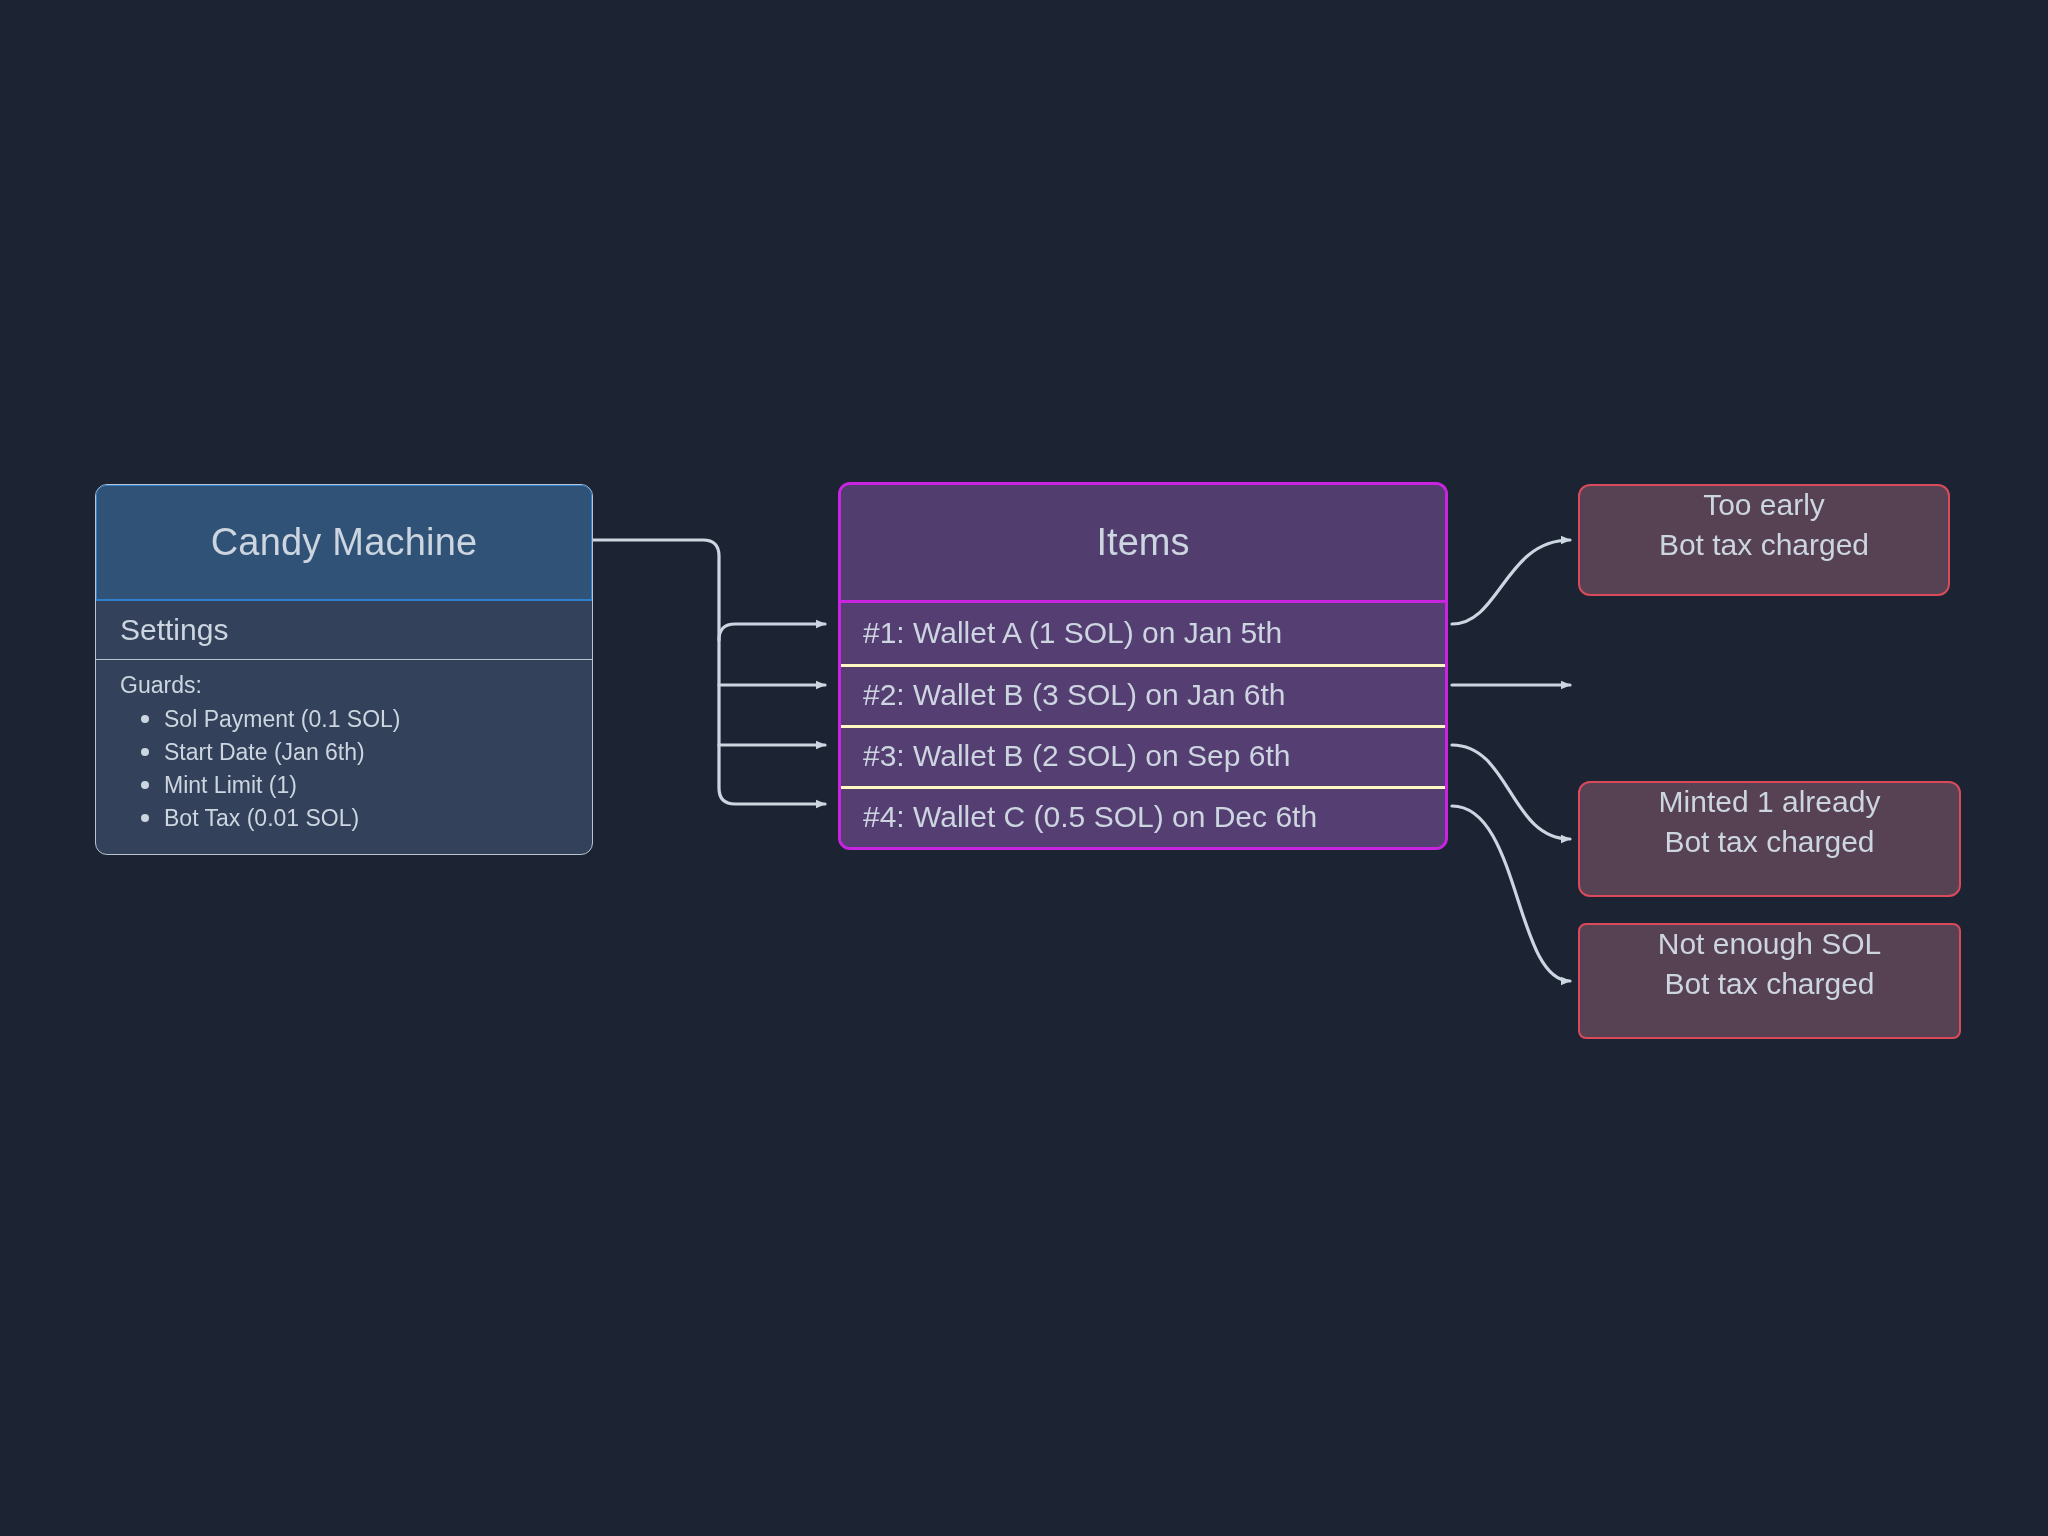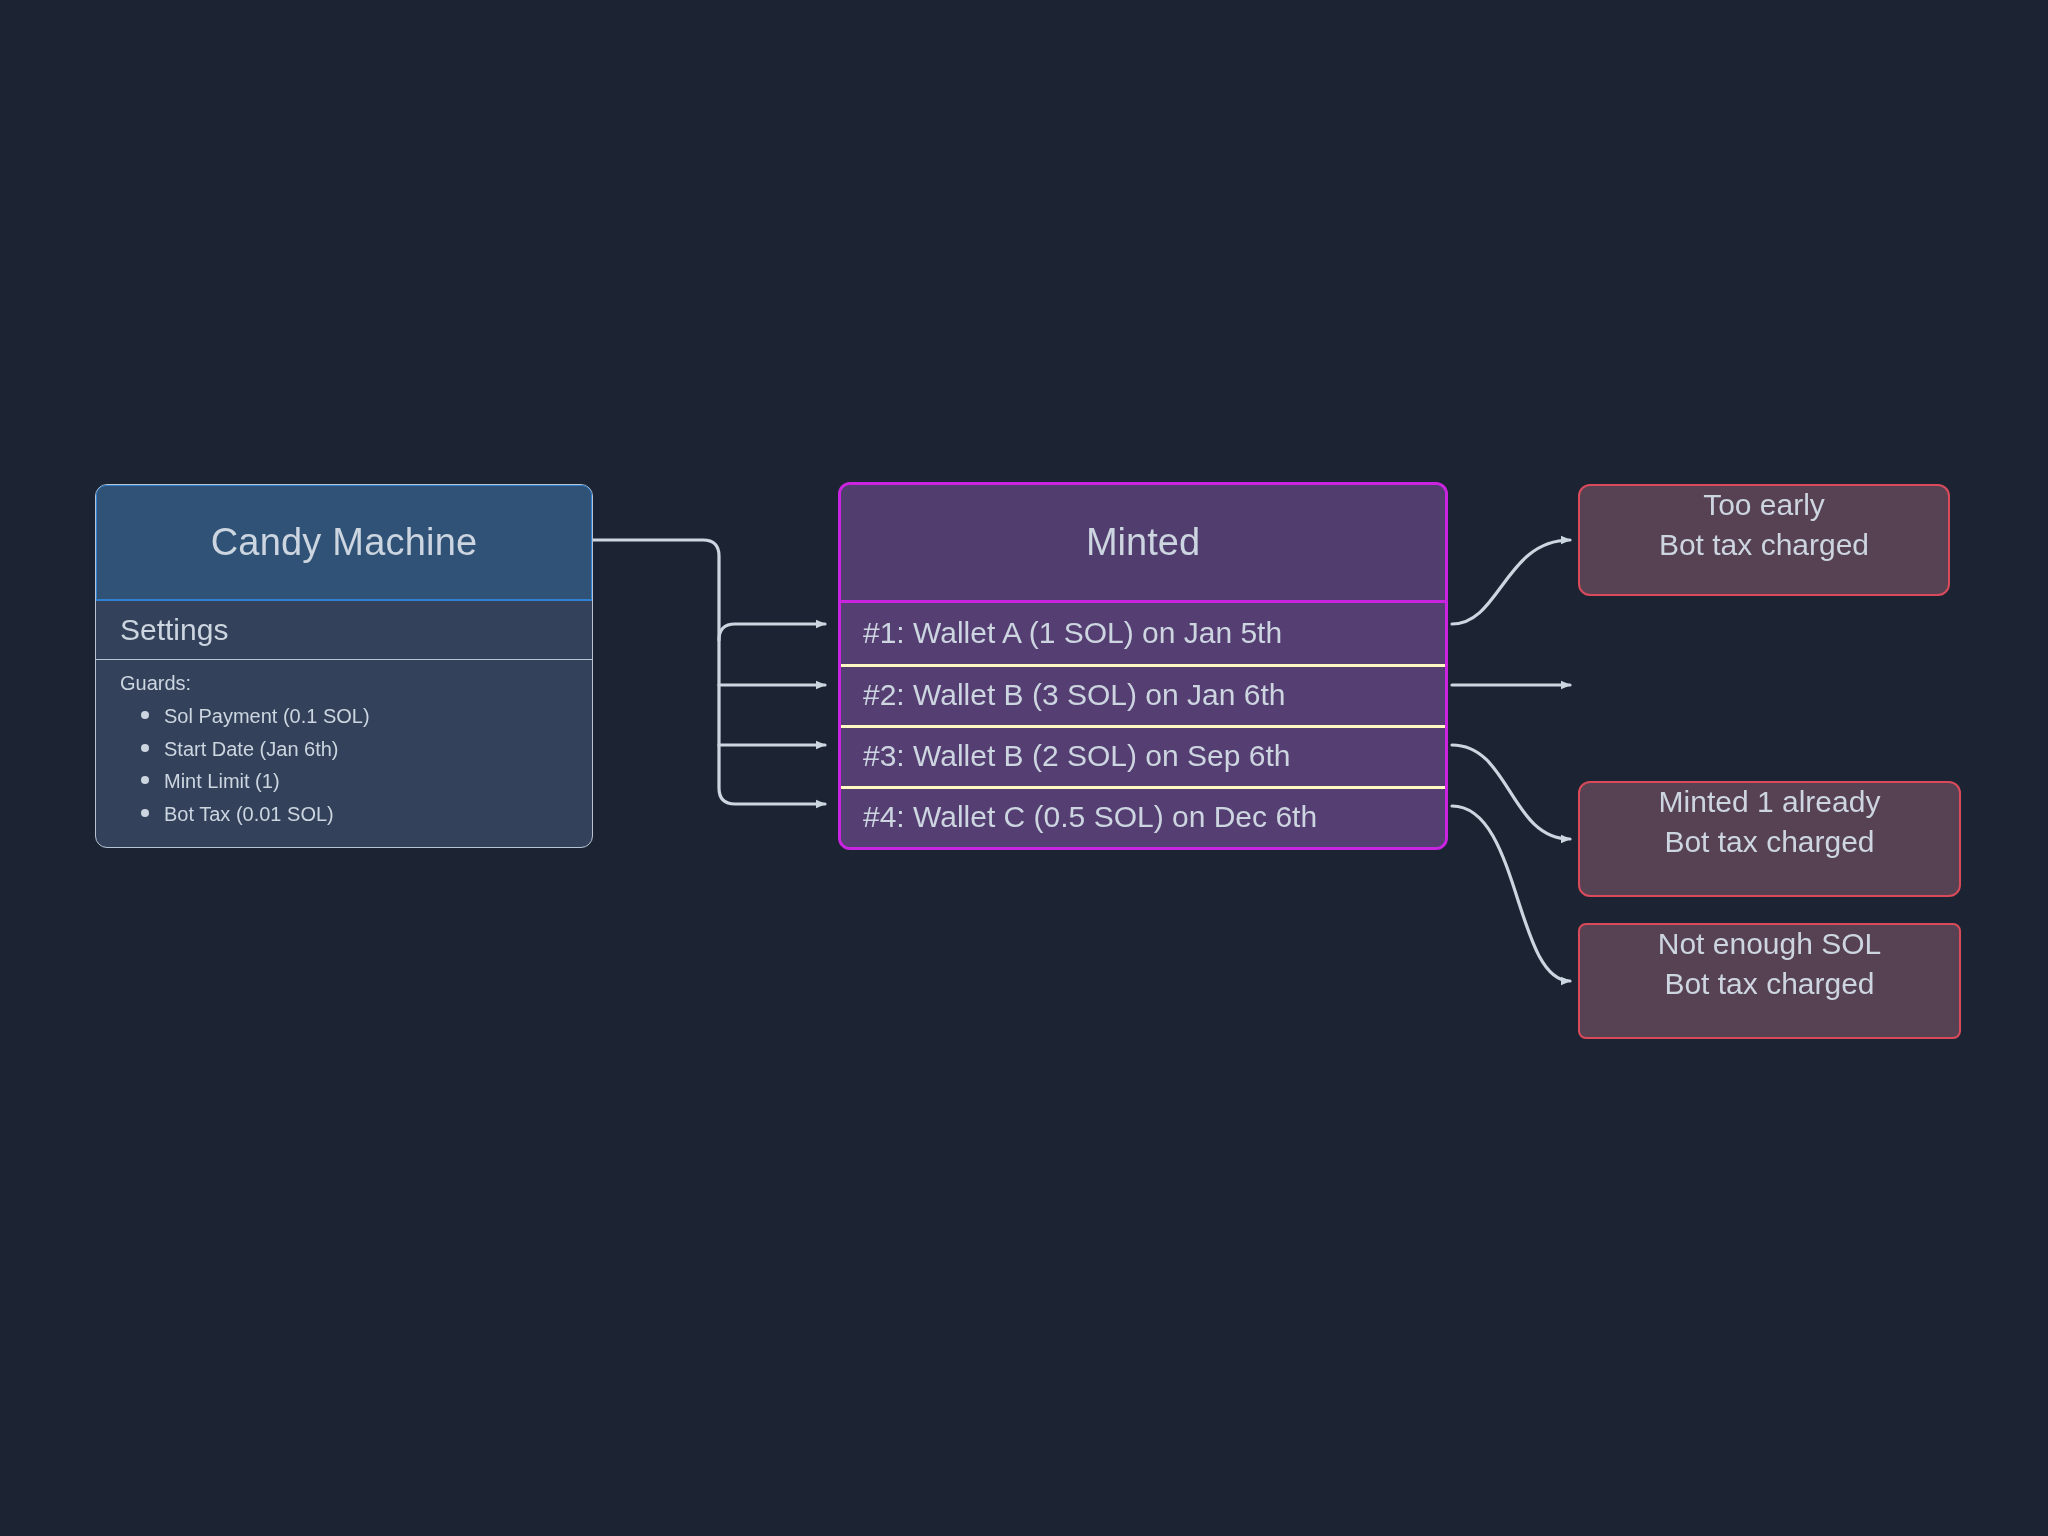--- a/index.html
+++ b/index.html
@@ -61,21 +61,21 @@
     border-top: 1.5px solid #b8c4d0;
     padding: 12px 0 12px 24px;
     font-size: 30px;
     color: #ccd5e0;
     box-sizing: border-box;
   }
   .cm-row.first { border-top: none; }
   #cm-guards {
     border-top: 1.5px solid #b8c4d0;
     padding: 12px 0 18px 24px;
-    font-size: 20px;
+    font-size: 23px;
     color: #ccd5e0;
   }
   #cm-guards .label { margin-bottom: 2px; }
   #cm-guards ul {
     margin: 4px 0 0 0;
     padding-left: 44px;
     list-style: disc;
   }
   #cm-guards li {
     margin: 3px 0;
@@ -192,21 +192,21 @@
         <li>Sol Payment (0.1 SOL)</li>
         <li>Start Date (Jan 6th)</li>
         <li>Mint Limit (1)</li>
         <li>Bot Tax (0.01 SOL)</li>
       </ul>
     </div>
   </div>
 
   <div id="mints">
     <div id="mints-header">
-      <span class="title">Minted</span>
+      <span class="title">Items</span>
     </div>
     <div class="mint-row first">
       <span>#1: Wallet A (1 SOL) on Jan 5th</span>
     </div>
     <div class="mint-row">
       <span>#2: Wallet B (3 SOL) on Jan 6th</span>
     </div>
     <div class="mint-row">
       <span>#3: Wallet B (2 SOL) on Sep 6th</span>
     </div>

